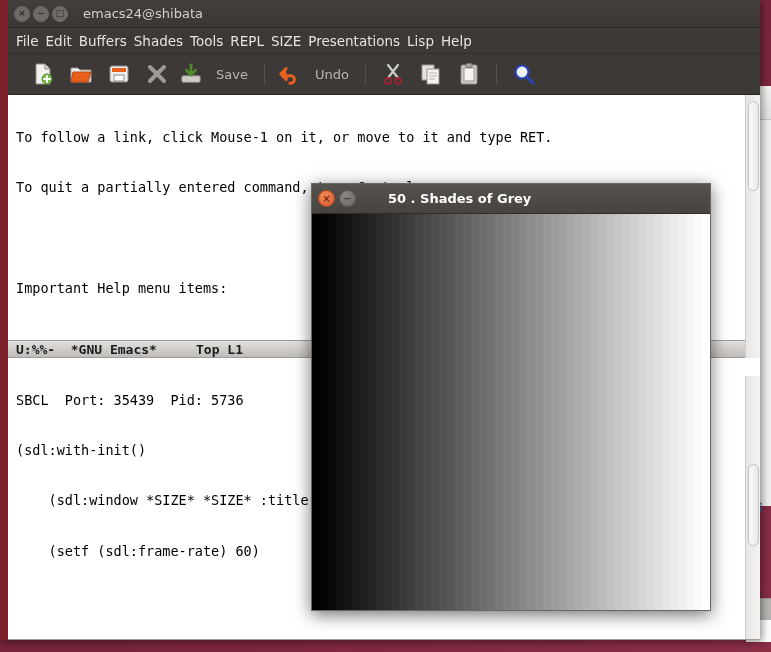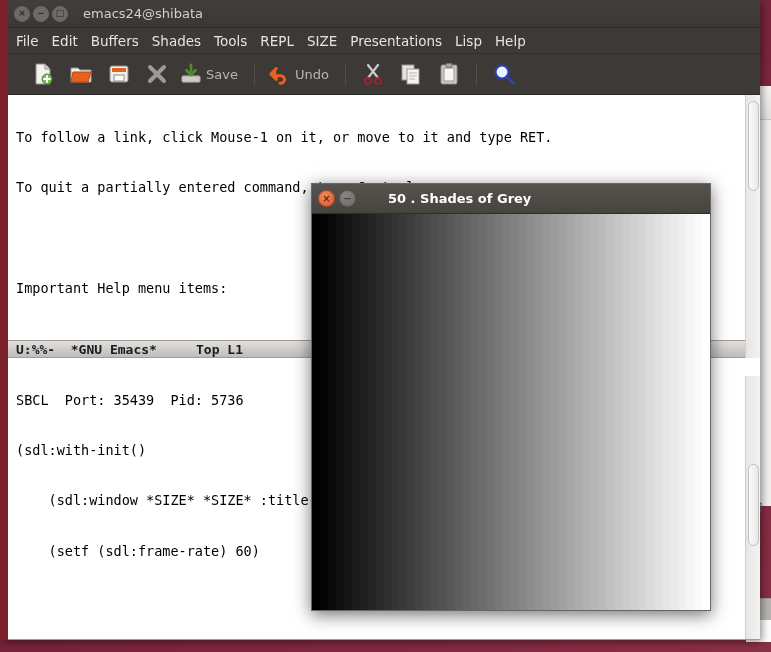--- a/index.html
+++ b/index.html
@@ -74,41 +74,41 @@
   .wbtn span { line-height: 1; font-size: 9px; color: #2e2c2a; }
   #window-title {
     color: #d4d0cc; font-size: 13px; margin-left: 12px;
     font-family: "DejaVu Sans", sans-serif;
   }
 
   #menubar {
     height: 26px;
     background: #3c3936;
     display: flex; align-items: center;
-    padding-left: 8px; gap: 13px;
+    padding-left: 8px; gap: 7px;
     border-bottom: 1px solid #332f2d;
   }
   .menu-item {
     color: #e6e3e0; font-size: 13.5px;
     font-family: "DejaVu Sans", sans-serif;
     cursor: default; white-space: nowrap;
   }
 
   #toolbar {
     height: 41px;
     background: #3c3936;
     display: flex; align-items: center;
     padding-left: 18px; gap: 4px;
     border-bottom: 1px solid #2b2927;
   }
   .tb-btn {
     width: 34px; height: 32px;
     display: flex; align-items: center; justify-content: center;
   }
-  .tb-btn.wide { width: auto; padding: 0 6px 0 2px; gap: 4px; }
+  .tb-btn.wide { width: auto; padding: 0 6px 0 2px; gap: 14px; }
   .tb-label { color: #b9b6b2; font-size: 13px; }
   .tb-sep { width: 1px; height: 22px; background: #514e4b; margin: 0 6px; }
 
   
   #text-area {
     position: relative;
     background: #ffffff;
     height: 544px;
     overflow: hidden;
   }

